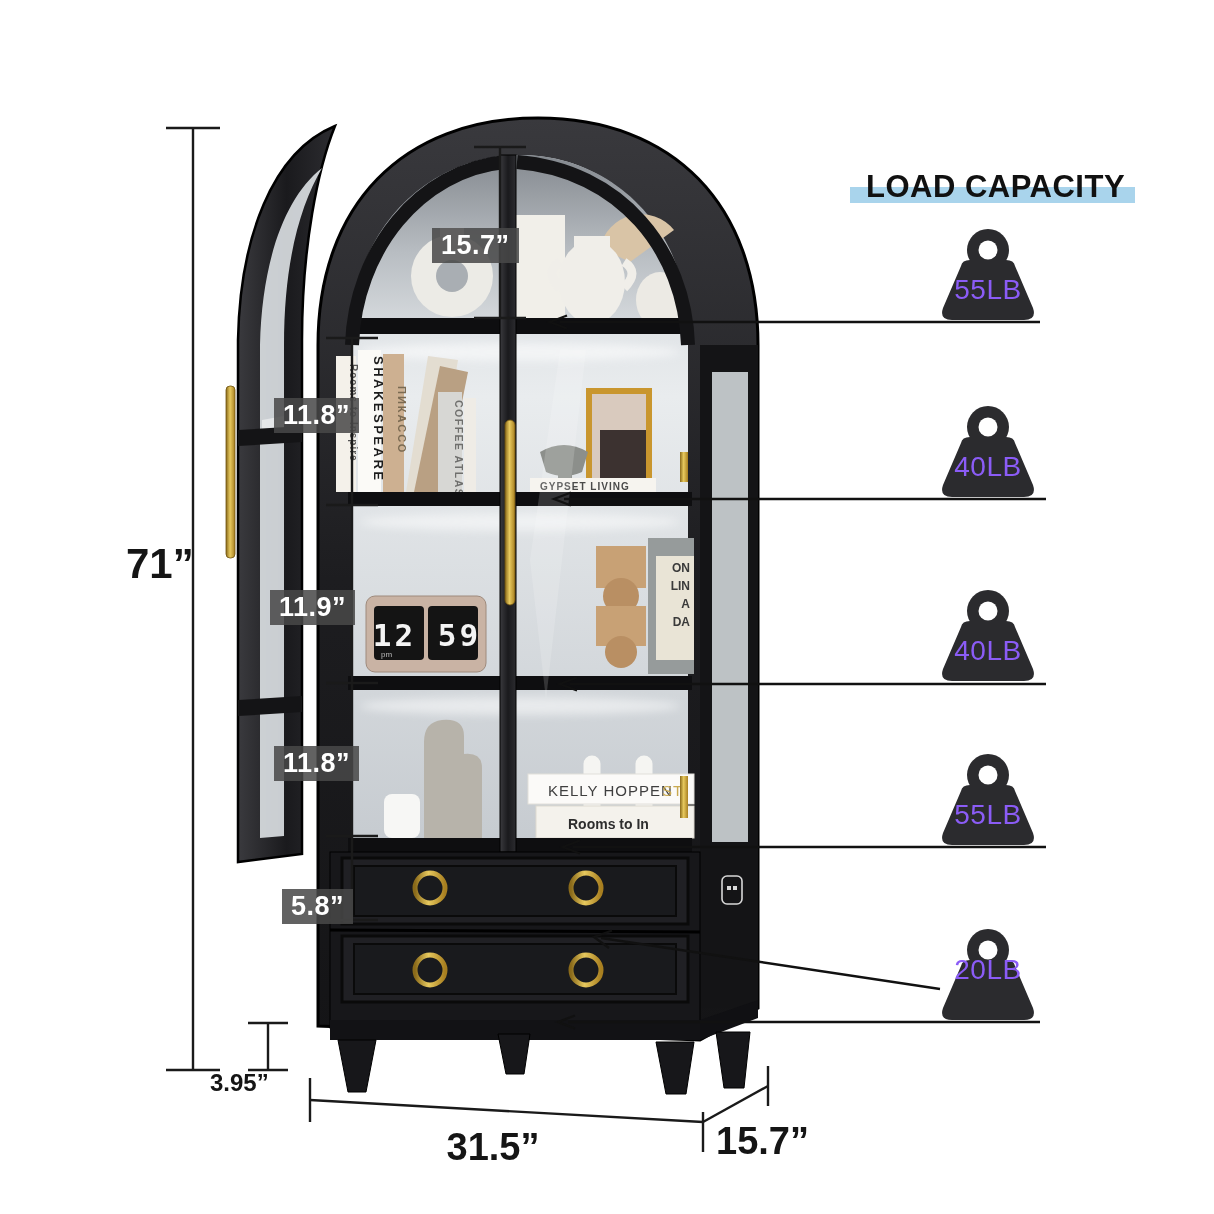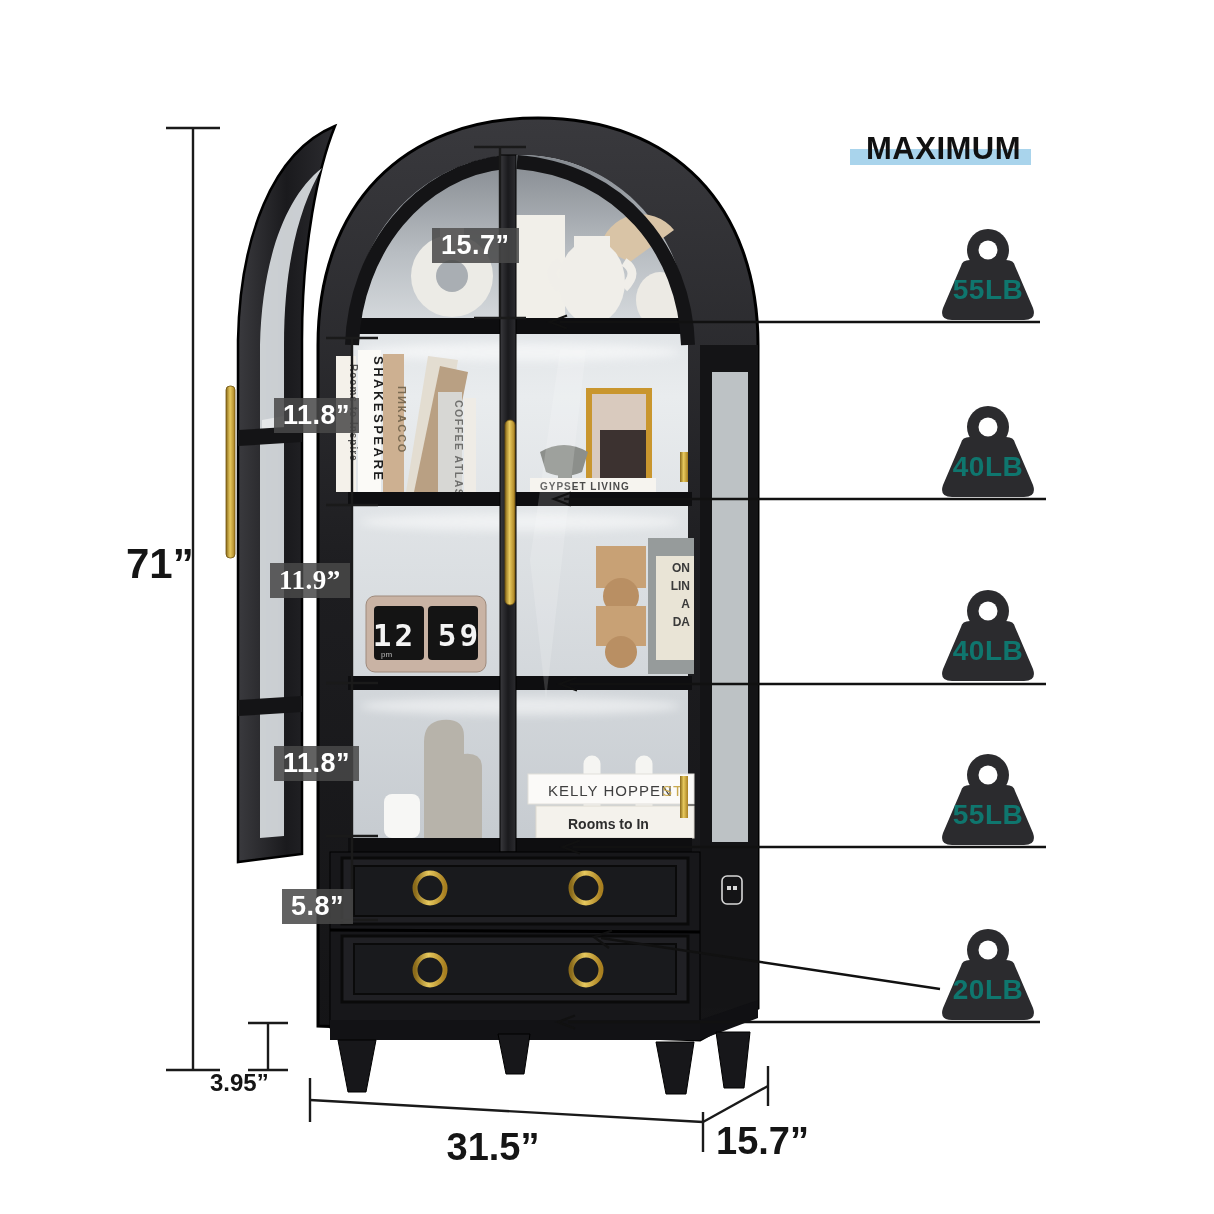--- a/index.html
+++ b/index.html
@@ -18,22 +18,22 @@
   .mlc .hl {
     background:linear-gradient(180deg, rgba(0,0,0,0) 52%, #A9D4EC 52%, #A9D4EC 96%, rgba(0,0,0,0) 96%);
     padding:0 10px 0 16px; margin-left:-16px;
   }
   .badge {
     background:rgba(72,72,72,0.86); color:#fff; font-weight:bold;
     font-size:27px; padding:2px 9px; letter-spacing:.5px;
   }
   .dim-black { font-weight:bold; }
   .wlabel {
-    position:absolute; transform:translate(-50%,-50%); color:#0f766e;
-    font-size:28px; font-weight:bold; letter-spacing:.5px;
+    position:absolute; transform:translate(-50%,-50%); color:#8b5cf6;
+    font-size:28px; font-weight:normal; letter-spacing:.5px;
   }
 </style>
 </head>
 <body>
 
 <div id="stage">
 
 <svg id="art" width="1214" height="1214" viewBox="0 0 1214 1214">
   <defs>
     <linearGradient id="gBody" x1="0" y1="0" x2="0" y2="1">
@@ -282,32 +282,33 @@
     <g transform="translate(988,928)">
       <circle cy="22" r="21"></circle>
           <circle cy="22" r="9.5" fill="#fff"></circle>
       <path d="M-27,38 L-45,80 Q-49,92 -36,92 L36,92 Q49,92 45,80 L27,38 Q26,32 18,32 L-18,32 Q-26,32 -27,38 Z"></path>
     </g>
   </g>
 </svg>
 
 
 <div class="label mlc">
-  <span class="hl">MAXIMUM</span><br>
+  <br>
+  <span class="hl">LOAD CAPACITY</span>
 </div>
 
 <div class="wlabel" style="left:988px; top:290px;">55LB</div>
 <div class="wlabel" style="left:988px; top:467px;">40LB</div>
 <div class="wlabel" style="left:988px; top:651px;">40LB</div>
 <div class="wlabel" style="left:988px; top:815px;">55LB</div>
-<div class="wlabel" style="left:988px; top:990px;">20LB</div>
+<div class="wlabel" style="left:988px; top:970px;">20LB</div>
 
 <div class="label badge" style="left:432px; top:228px;">15.7”</div>
 <div class="label badge" style="left:274px; top:398px;">11.8”</div>
-<div class="label badge" style="left:270px; top:563px;font-family:Liberation Serif, serif;">11.9”</div>
+<div class="label badge" style="left:270px; top:590px;">11.9”</div>
 <div class="label badge" style="left:274px; top:746px;">11.8”</div>
 <div class="label badge" style="left:282px; top:860px;margin-top:29px;">5.8”</div>
 
 <div class="label dim-black" style="left:126px; top:540px; font-size:42px;">71”</div>
 <div class="label dim-black" style="left:210px; top:1033px; font-size:24px;margin-top:36px;">3.95”</div>
 <div class="label dim-black" style="left:493px; top:1126px; transform:translateX(-50%); font-size:38px;">31.5”</div>
 <div class="label dim-black" style="left:716px; top:1120px; font-size:38px;">15.7”</div>
 
 </div>
 

